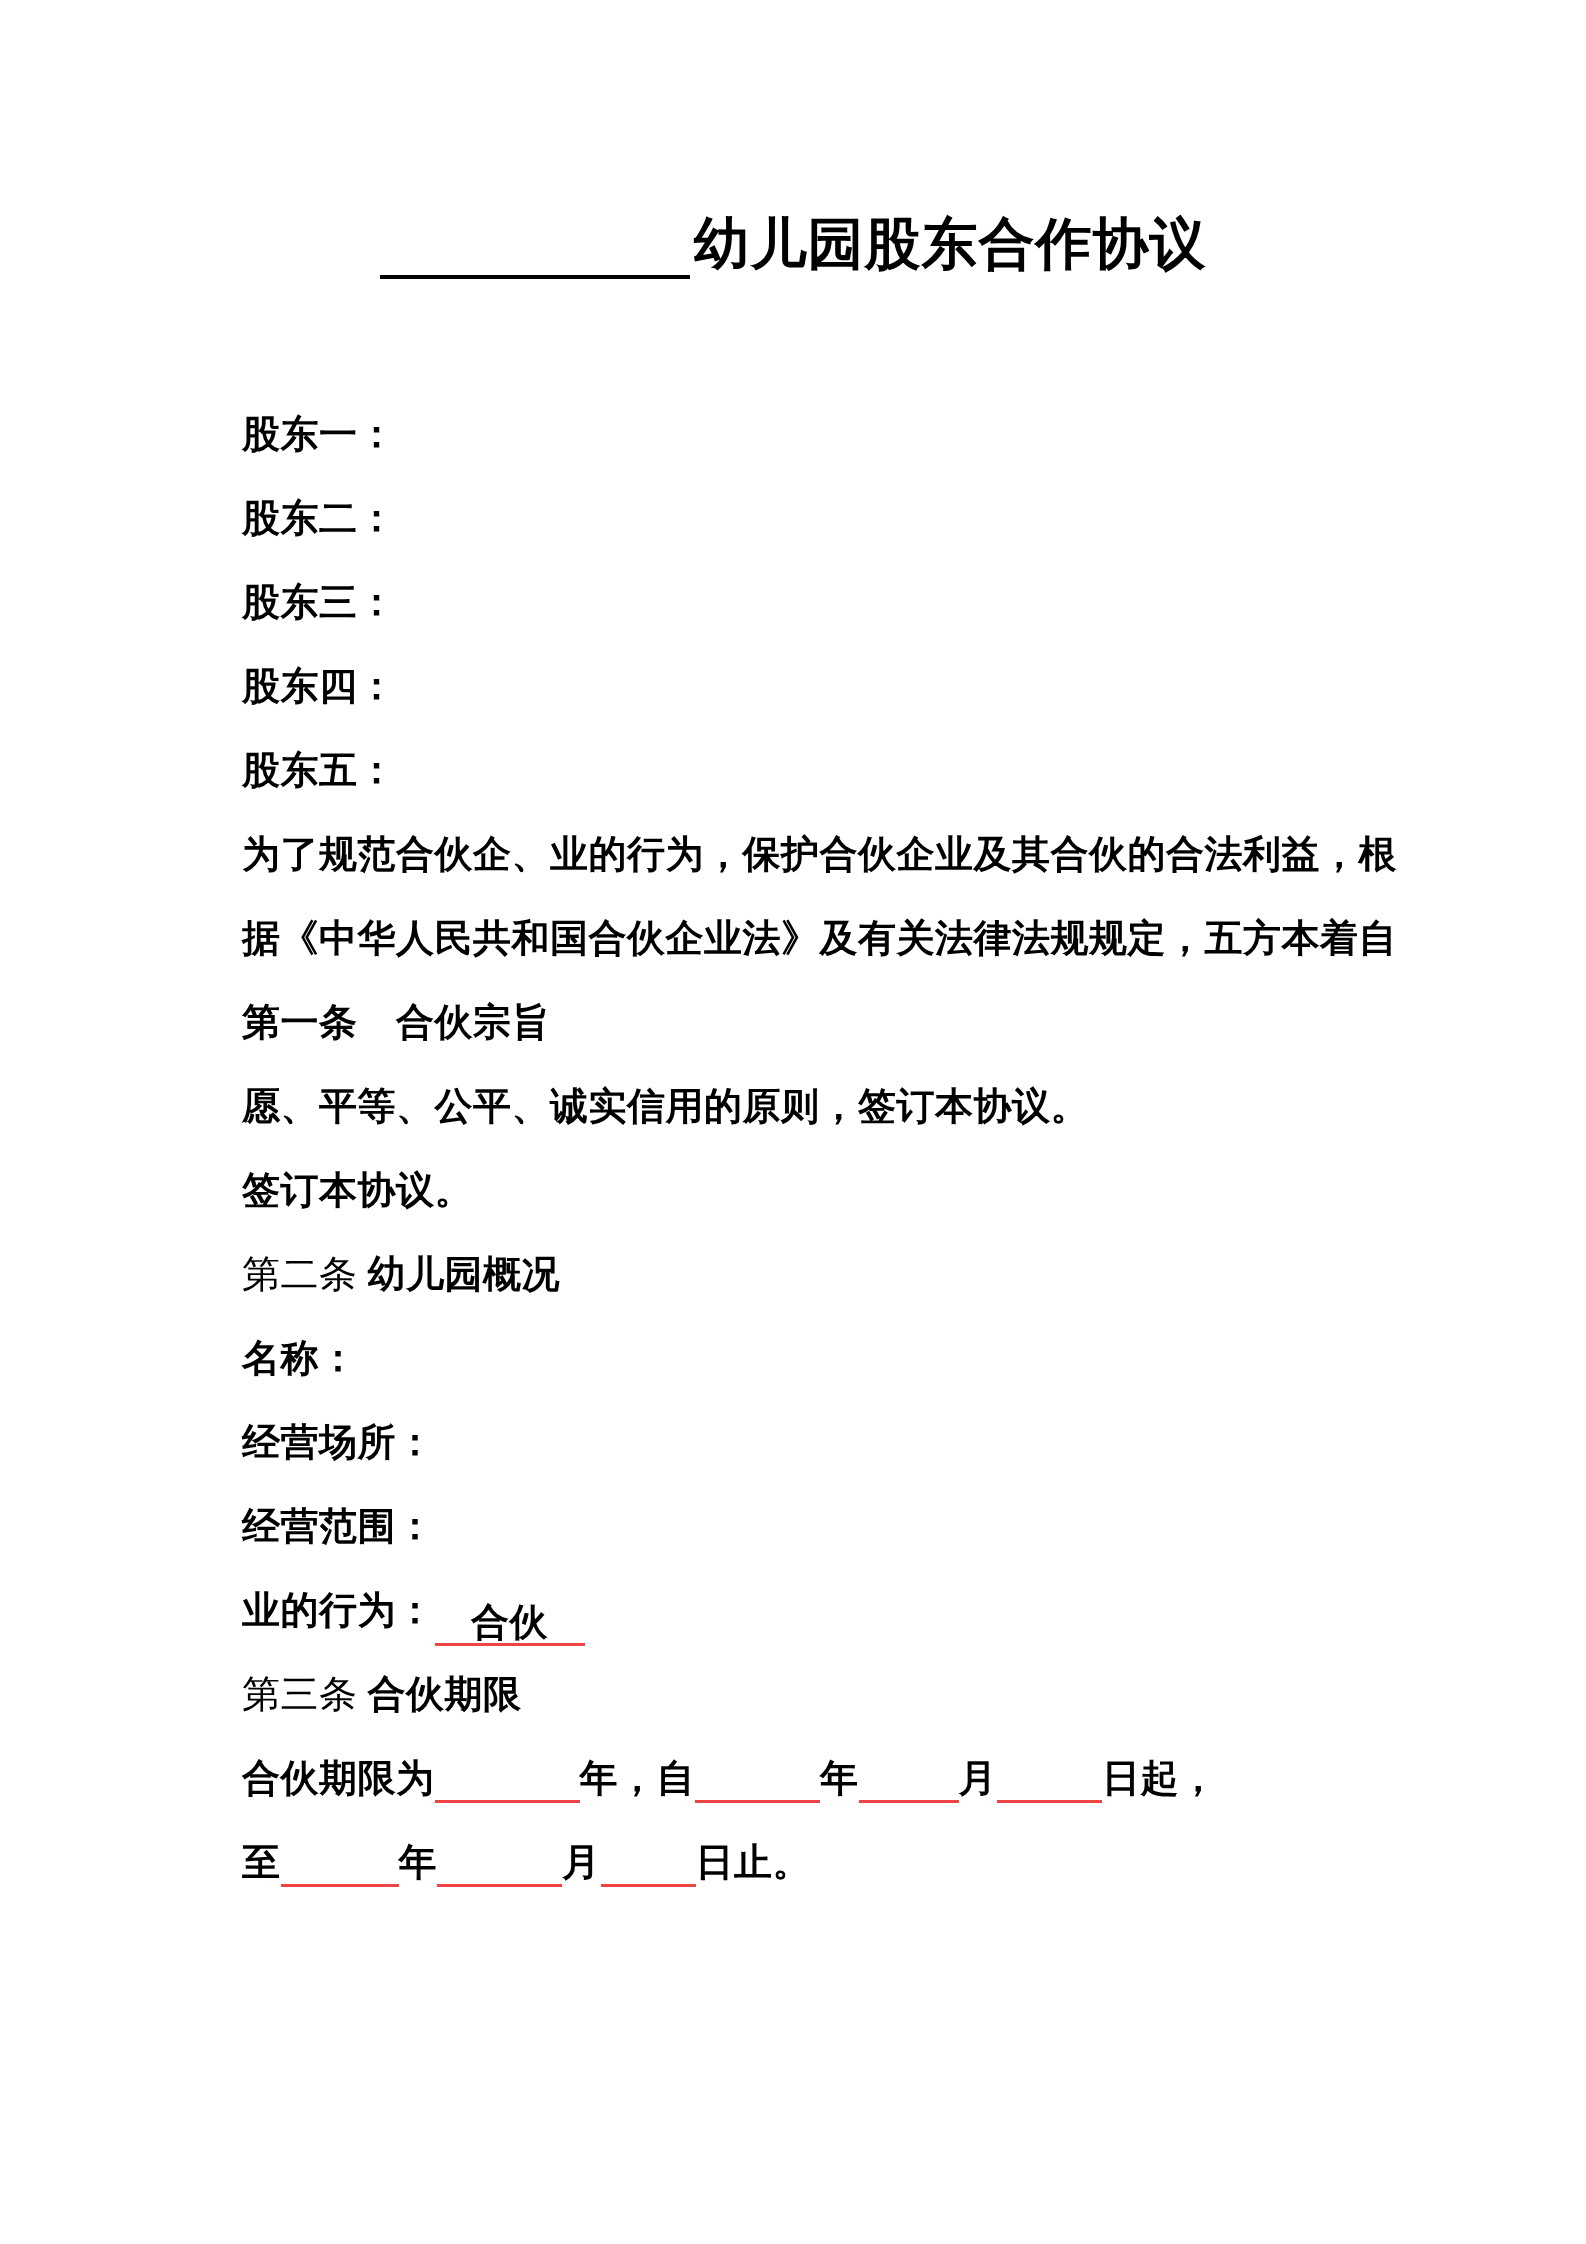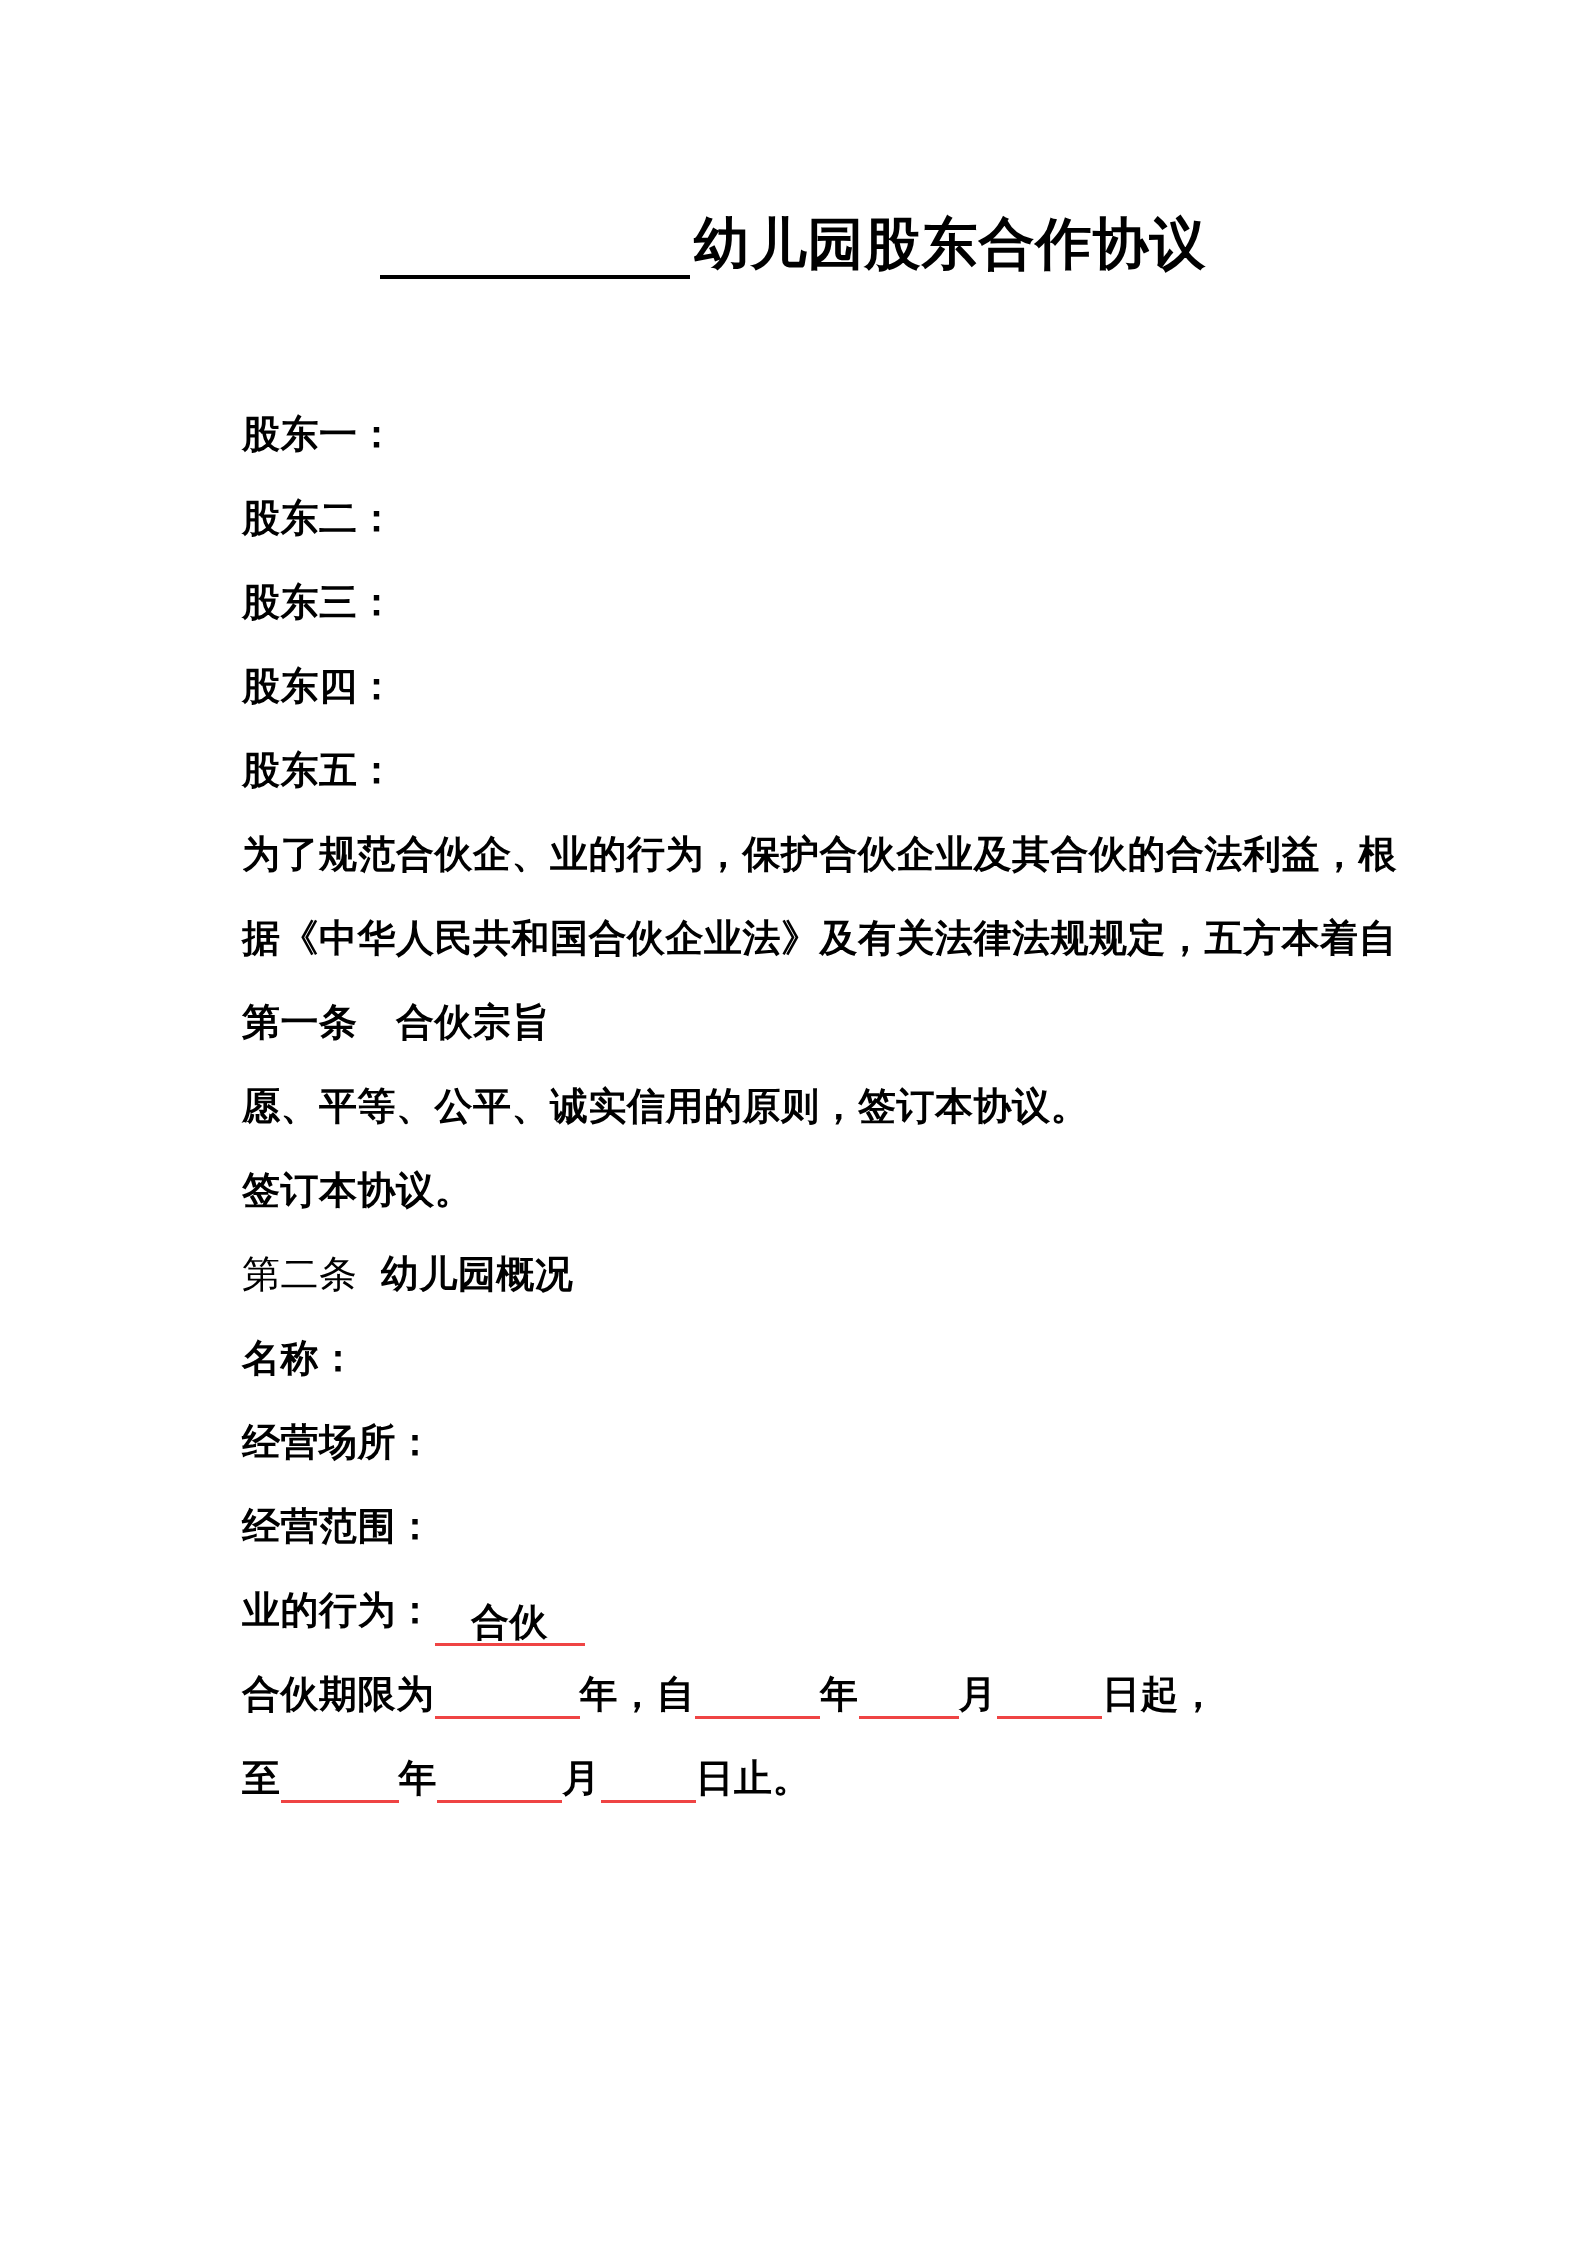--- a/index.html
+++ b/index.html
@@ -32,21 +32,21 @@
     left:242px;top:392px;
     width:1180px;
   }
   .line{
     height:84px;line-height:84px;
     font-size:38px;font-weight:bold;
     white-space:nowrap;
     letter-spacing:0.5px;
   }
   .num{
-    font-family:Liberation Mono, monospace;
+    font-family:Liberation Serif, serif;
     font-weight:400;
   }
   .blank{
     display:inline-block;
     height:46px;
     border-bottom:3px solid #ef4444;
     vertical-align:-12px;
   }
   .fill{
     text-align:center;
@@ -70,16 +70,17 @@
       <div class="line"><span>为了规范合伙企、业的行为，保护合伙企业及其合伙的合法利益，根</span></div>
       <div class="line"><span>据《中华人民共和国合伙企业法》及有关法律法规规定，五方本着自</span></div>
       <div class="line"><span>第一条　合伙宗旨</span></div>
       <div class="line"><span>愿、平等、公平、诚实信用的原则，签订本协议。</span></div>
       <div class="line"><span>签订本协议。</span></div>
       <div class="line"><span class="num">第二条 </span><span>幼儿园概况</span></div>
       <div class="line"><span>名称：</span></div>
       <div class="line"><span>经营场所：</span></div>
       <div class="line"><span>经营范围：</span></div>
       <div class="line"><span>业的行为：</span><span class="blank fill" style="width: 150px;">合伙</span></div>
+      <div class="line"><span class="num">第三条 </span><span>合伙期限</span></div>
       <div class="line"><span>合伙期限为</span><span class="blank" style="width: 145px;"></span><span>年，自</span><span class="blank" style="width: 125px;"></span><span>年</span><span class="blank" style="width: 100px;"></span><span>月</span><span class="blank" style="width: 105px;"></span><span>日起，</span></div>
       <div class="line"><span>至</span><span class="blank" style="width: 118px;"></span><span>年</span><span class="blank" style="width: 125px;"></span><span>月</span><span class="blank" style="width: 95px;"></span><span>日止。</span></div>
     </div>
 </div>
 
 </body></html>

